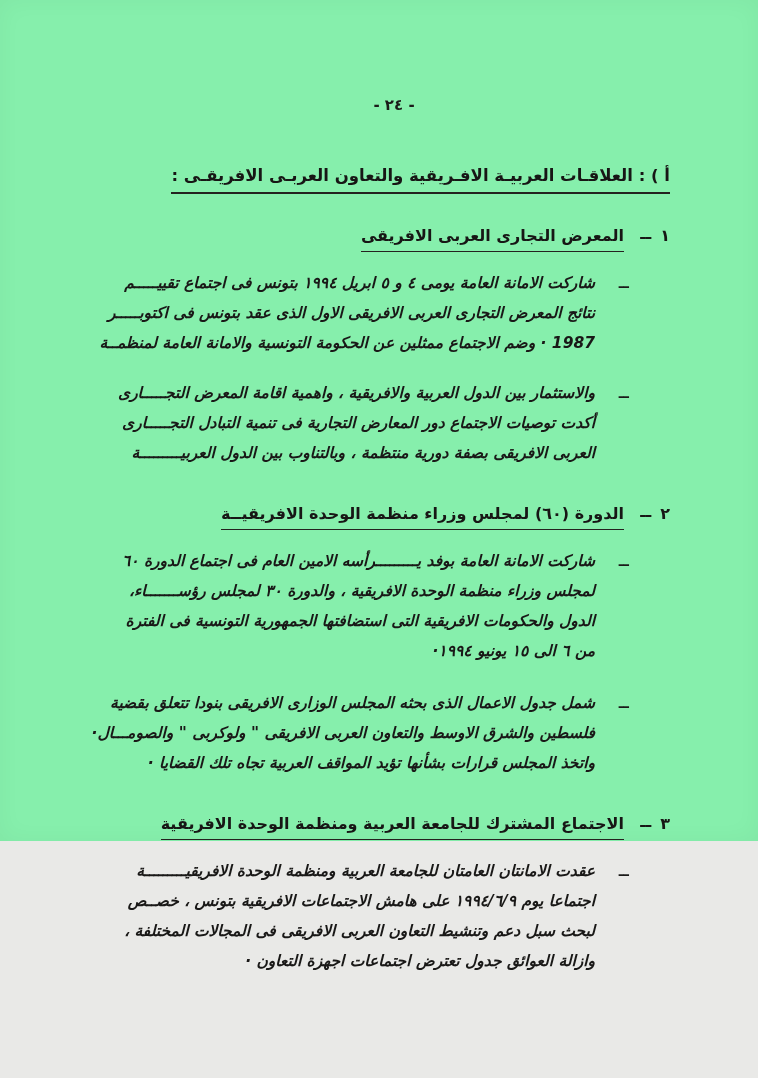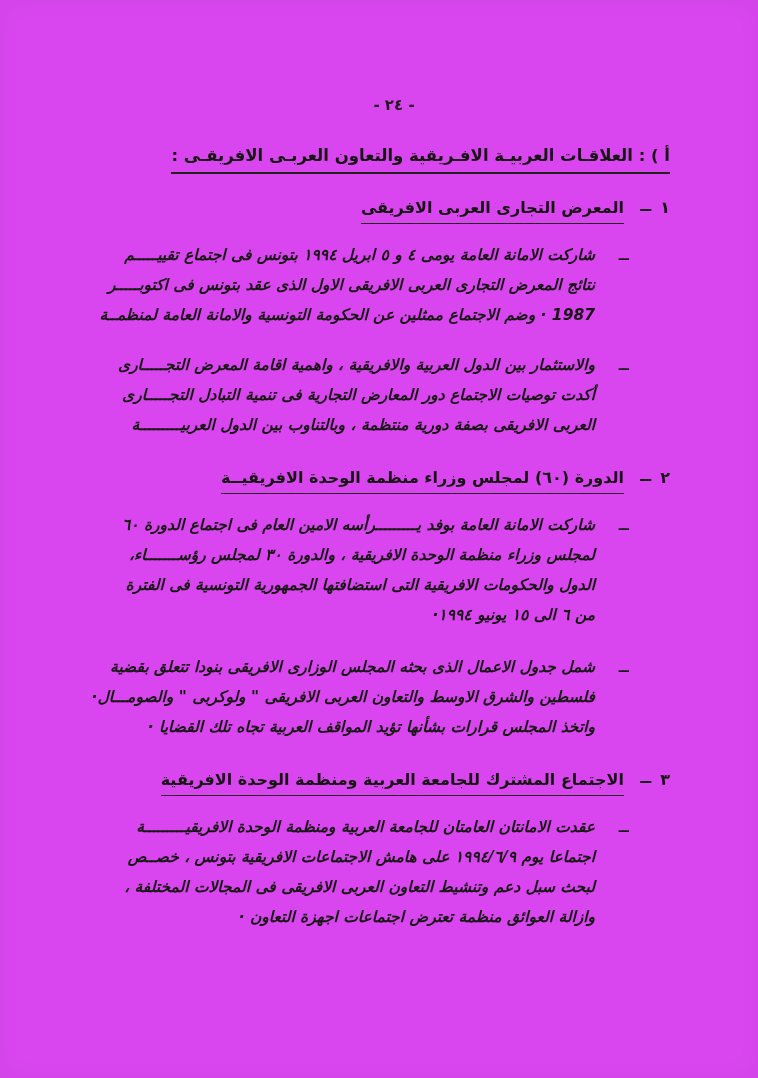--- a/index.html
+++ b/index.html
@@ -4,39 +4,39 @@
 <style>
   html,body{margin:0;padding:0;}
   body{
     width:758px;height:1078px;
     background:#e9e9e7;
     font-family:"DejaVu Sans", sans-serif;
     overflow:hidden;
   }
   .page{
     position:relative;
-    width:758px;height:1078px;
-    background:#d946ef;
+    width:758px;height:841px;
+    background:#86efac;
     direction:rtl;
     color:#171615;
     box-shadow:inset 0 0 24px rgba(0,0,0,0.04);
   }
   .content{
     position:absolute;
     top:96px;right:88px;left:118px;
   }
   .page-number{
     text-align:center;
     font-size:15px;
     font-weight:700;
     letter-spacing:2px;
     color:#1b1a19;
   }
   .main-heading-wrap{
-    margin-top:32px;
+    margin-top:52px;
     text-align:right;
   }
   .main-heading{
     display:inline-block;
     font-size:16.5px;
     font-weight:700;
     border-bottom:2px solid #24221f;
     padding-bottom:7px;
     white-space:nowrap;
   }
@@ -56,20 +56,21 @@
   .sec-dash{
     font-weight:700;
     transform:translateY(-2px);
   }
   .sec-title{
     font-size:16px;
     font-weight:700;
     border-bottom:1.8px solid #24221f;
     padding-bottom:6px;
     white-space:nowrap;
+    margin-top:8px;
   }
   .para-row{
     display:flex;
     margin-top:16px;
   }
   .bullet-cell{
     flex:0 0 75px;
     box-sizing:border-box;
     padding-right:41px;
     font-weight:700;
@@ -168,19 +169,19 @@
         </span>
         <span class="sec-title">الاجتماع المشترك للجامعة العربية ومنظمة الوحدة الافريقية</span>
       </div>
 
       <div class="para-row">
         <span class="bullet-cell">ــ</span>
         <div class="para">
           <div class="line">عقدت الامانتان العامتان للجامعة العربية ومنظمة الوحدة الافريقيـــــــــة</div>
           <div class="line">اجتماعا يوم ١٩٩٤/٦/٩   على هامش الاجتماعات الافريقية بتونس ،  خصــص</div>
           <div class="line">لبحث سبل دعم وتنشيط التعاون العربى الافريقى فى المجالات المختلفة ،</div>
-          <div class="line">وازالة العوائق منظمة تعترض اجتماعات اجهزة التعاون ·</div>
+          <div class="line">وازالة العوائق جدول تعترض اجتماعات اجهزة التعاون ·</div>
         </div>
       </div>
     </div>
 
   </div>
 </div>
 
 </body></html>

